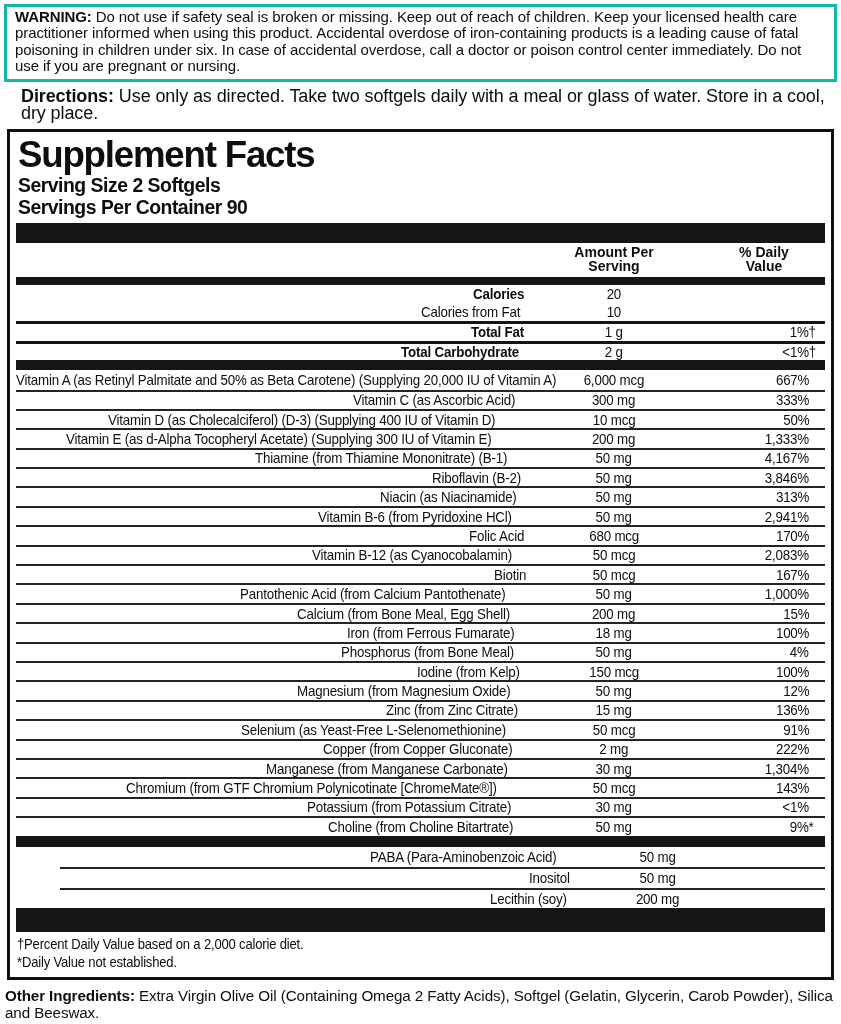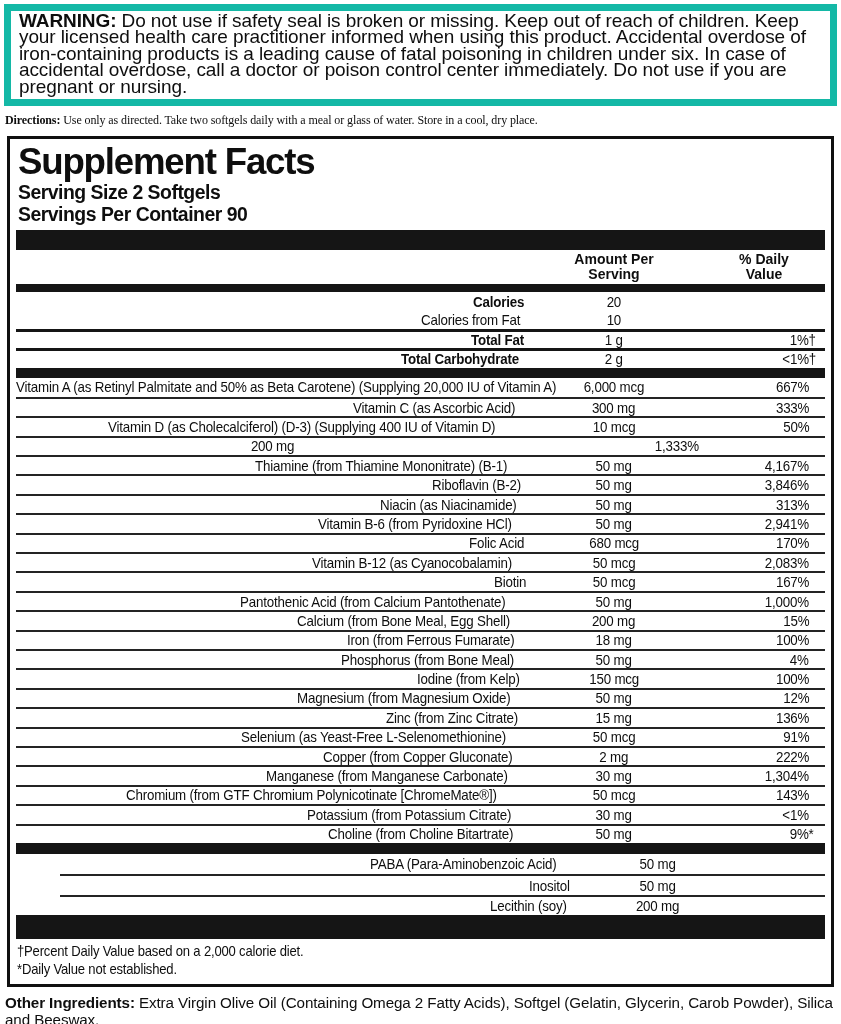--- a/index.html
+++ b/index.html
@@ -7,31 +7,30 @@
   body {
     width: 841px; height: 1024px; overflow: hidden;
     font-family: "Liberation Sans", sans-serif;
     color: #0e0e0e;
     -webkit-font-smoothing: antialiased;
   }
 
   
   .warning-box {
     margin: 4px 4px 0 4px;
-    border: 7px solid #14b8a6;
+    border: 3px solid #14b8a6;
     padding: 2px 8px 4px 8px;
-    font-size: 19px; line-height: 16.4px;
+    font-size: 15px; line-height: 16.4px;
     letter-spacing: -0.1px;
   }
   .inline-label { font-weight: bold; }
   .directions {
-    margin: 6px 4px 0 5px;
-    font-size: 12px; line-height: 17px;
+    margin: 6px 4px 0 21px;
+    font-size: 18px; line-height: 17px;
     letter-spacing: -0.1px;
-    font-family: Liberation Serif, serif;
   }
 
   
   .panel {
     margin: 7px 7px 0 7px;
     border: 3px solid #101010;
     padding: 3px 6px 2px 6px;
   }
   .sf-title {
     font-size: 37px; line-height: 39px;
@@ -175,20 +174,21 @@
         <span class="cell dv"><span class="cond cd">333%</span></span>
         <span class="cell"></span>
       </div>
       <div class="row line-top">
         <span class="cell label"><span class="cond cl">Vitamin D (as Cholecalciferol) (D-3) (Supplying 400 IU of Vitamin D)</span></span>
         <span class="cell amount"><span class="cond ca">10 mcg</span></span>
         <span class="cell dv"><span class="cond cd">50%</span></span>
         <span class="cell"></span>
       </div>
       <div class="row line-top">
+        <span class="cell label"><span class="cond cl">Vitamin E (as d-Alpha Tocopheryl Acetate) (Supplying 300 IU of Vitamin E)</span></span>
         <span class="cell amount"><span class="cond ca">200 mg</span></span>
         <span class="cell dv"><span class="cond cd">1,333%</span></span>
         <span class="cell"></span>
       </div>
       <div class="row line-top">
         <span class="cell label"><span class="cond cl">Thiamine (from Thiamine Mononitrate) (B-1)</span></span>
         <span class="cell amount"><span class="cond ca">50 mg</span></span>
         <span class="cell dv"><span class="cond cd">4,167%</span></span>
         <span class="cell"></span>
       </div>

